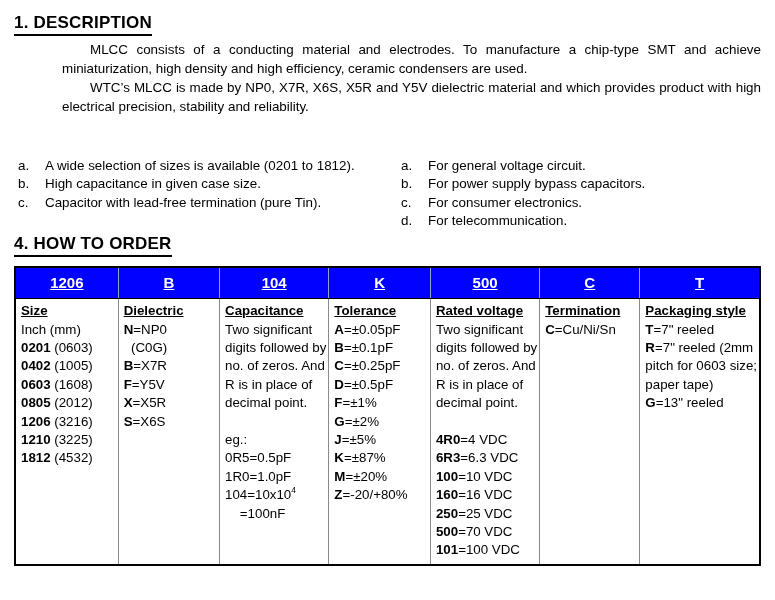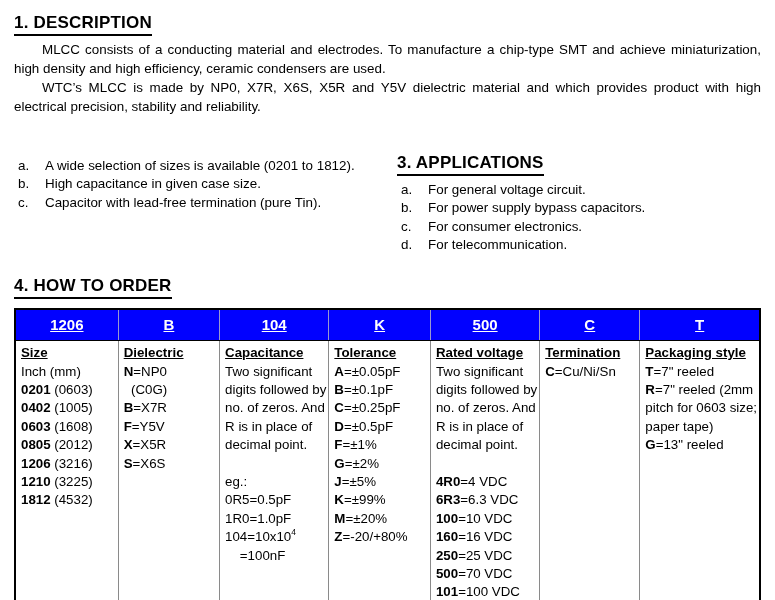--- a/index.html
+++ b/index.html
@@ -25,36 +25,36 @@
     padding-bottom: 1px;
     letter-spacing: 0.2px;
   }
   .para {
     margin: 0;
     font-size: 13.4px;
     line-height: 19px;
     text-align: justify;
     text-indent: 28px;
   }
-  .para-block { margin-top: 4px; }
+  .para-block { margin-top: 4px; margin-left: 48px; }
   .two-col {
     display: flex;
     margin-top: 36px;
   }
   .col-left { width: 383px; flex: 0 0 383px; }
   .col-right { flex: 1; }
   .list { margin-top: 5px; padding-left: 4px; }
   .li {
     display: flex;
     font-size: 13.4px;
     line-height: 18.3px;
   }
   .li-label { width: 27px; flex: 0 0 27px; }
   .li-text { flex: 1; }
-  .order-heading { margin-top: 21px; }
+  .order-heading { margin-top: 3px; }
   table.order {
     border-collapse: collapse;
     table-layout: fixed;
     margin-top: 9px;
     border: 2px solid #000000;
   }
   table.order th {
     background: var(--hdr-bg, #0101ff);
     height: 30px;
     text-align: center;
@@ -119,23 +119,20 @@
             <span class="li-label">b.</span>
             <span class="li-text">High capacitance in given case size.</span>
           </div>
           <div class="li">
             <span class="li-label">c.</span>
             <span class="li-text">Capacitor with lead-free termination (pure Tin).</span>
           </div>
         </div>
     </div>
     <div class="col-right">
-      <div class="h">
-        <span class="h-text">3. APPLICATIONS</span>
-      </div>
       <div class="list">
           <div class="li">
             <span class="li-label">a.</span>
             <span class="li-text">For general voltage circuit.</span>
           </div>
           <div class="li">
             <span class="li-label">b.</span>
             <span class="li-text">For power supply bypass capacitors.</span>
           </div>
           <div class="li">
@@ -213,21 +210,21 @@
           </td>
           <td>
             <div class="col-title"><span class="col-title-text">Tolerance</span></div>
             <div class="line"><span class="b">A</span><span>=±0.05pF</span></div>
             <div class="line"><span class="b">B</span><span>=±0.1pF</span></div>
             <div class="line"><span class="b">C</span><span>=±0.25pF</span></div>
             <div class="line"><span class="b">D</span><span>=±0.5pF</span></div>
             <div class="line"><span class="b">F</span><span>=±1%</span></div>
             <div class="line"><span class="b">G</span><span>=±2%</span></div>
             <div class="line"><span class="b">J</span><span>=±5%</span></div>
-            <div class="line"><span class="b">K</span><span>=±99%</span></div>
+            <div class="line"><span class="b">K</span><span>=±87%</span></div>
             <div class="line"><span class="b">M</span><span>=±20%</span></div>
             <div class="line"><span class="b">Z</span><span>=-20/+80%</span></div>
           </td>
           <td>
             <div class="col-title"><span class="col-title-text">Rated voltage</span></div>
             <div class="line"><span>Two significant</span></div>
             <div class="line"><span>digits followed by</span></div>
             <div class="line"><span>no. of zeros. And</span></div>
             <div class="line"><span>R is in place of</span></div>
             <div class="line"><span>decimal point.</span></div>

